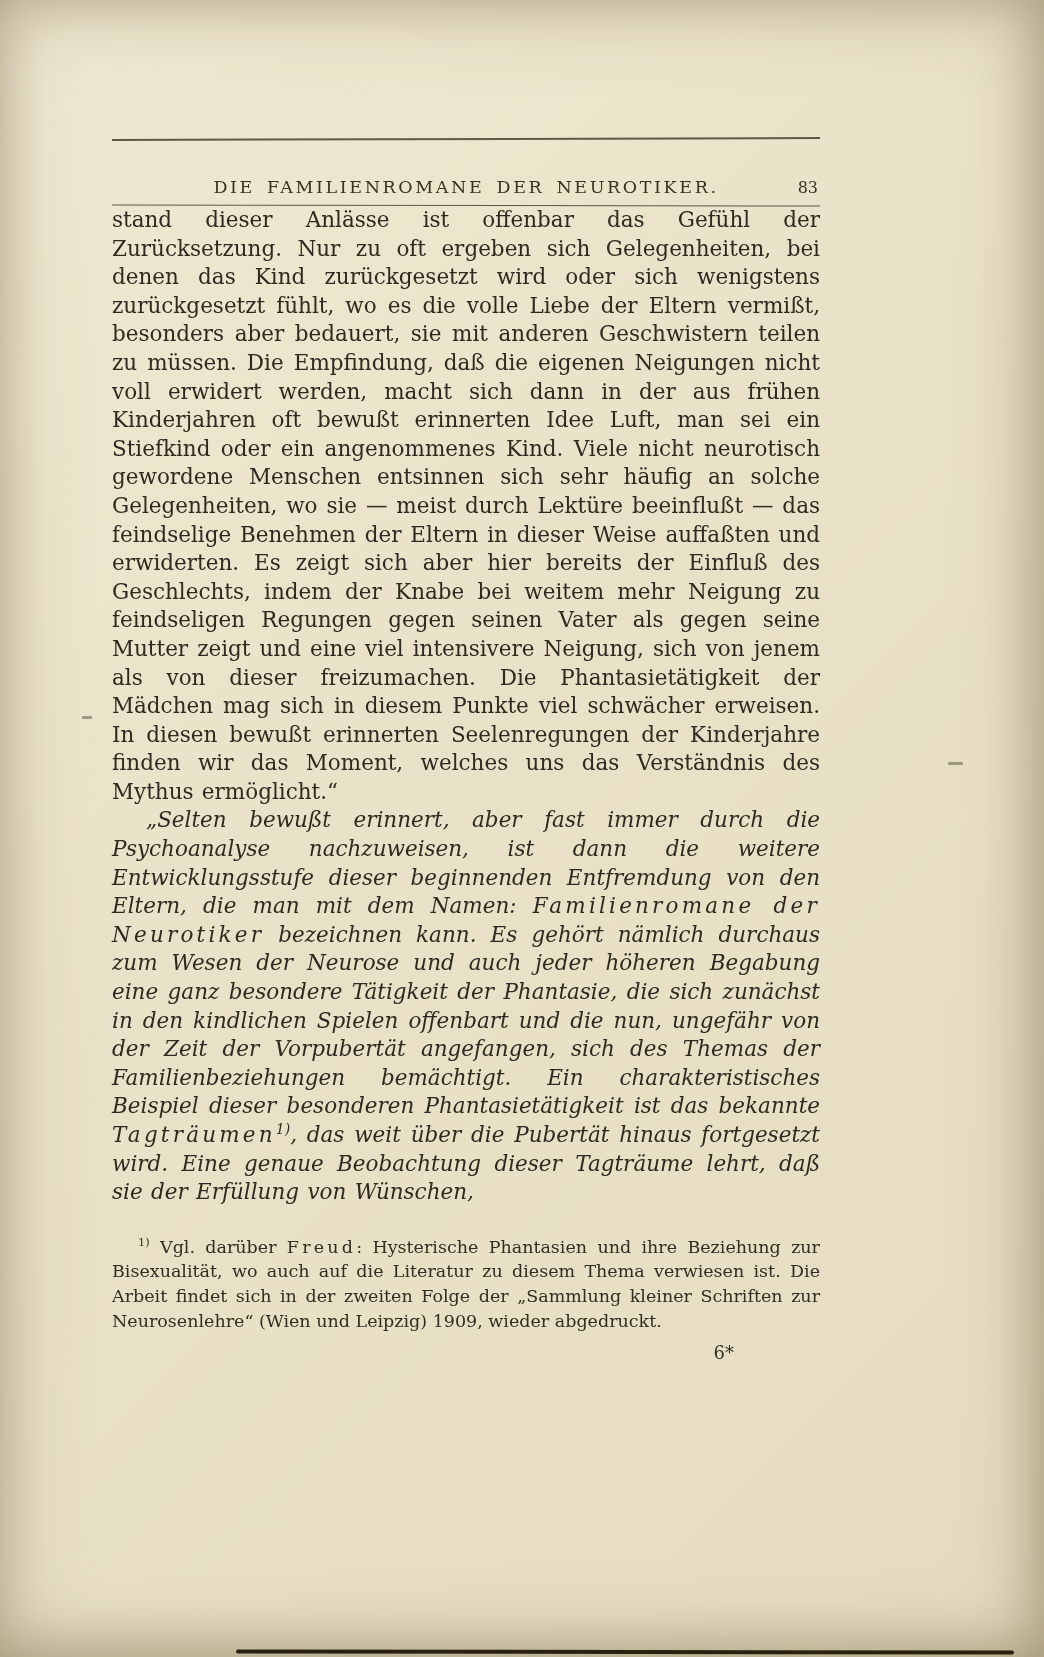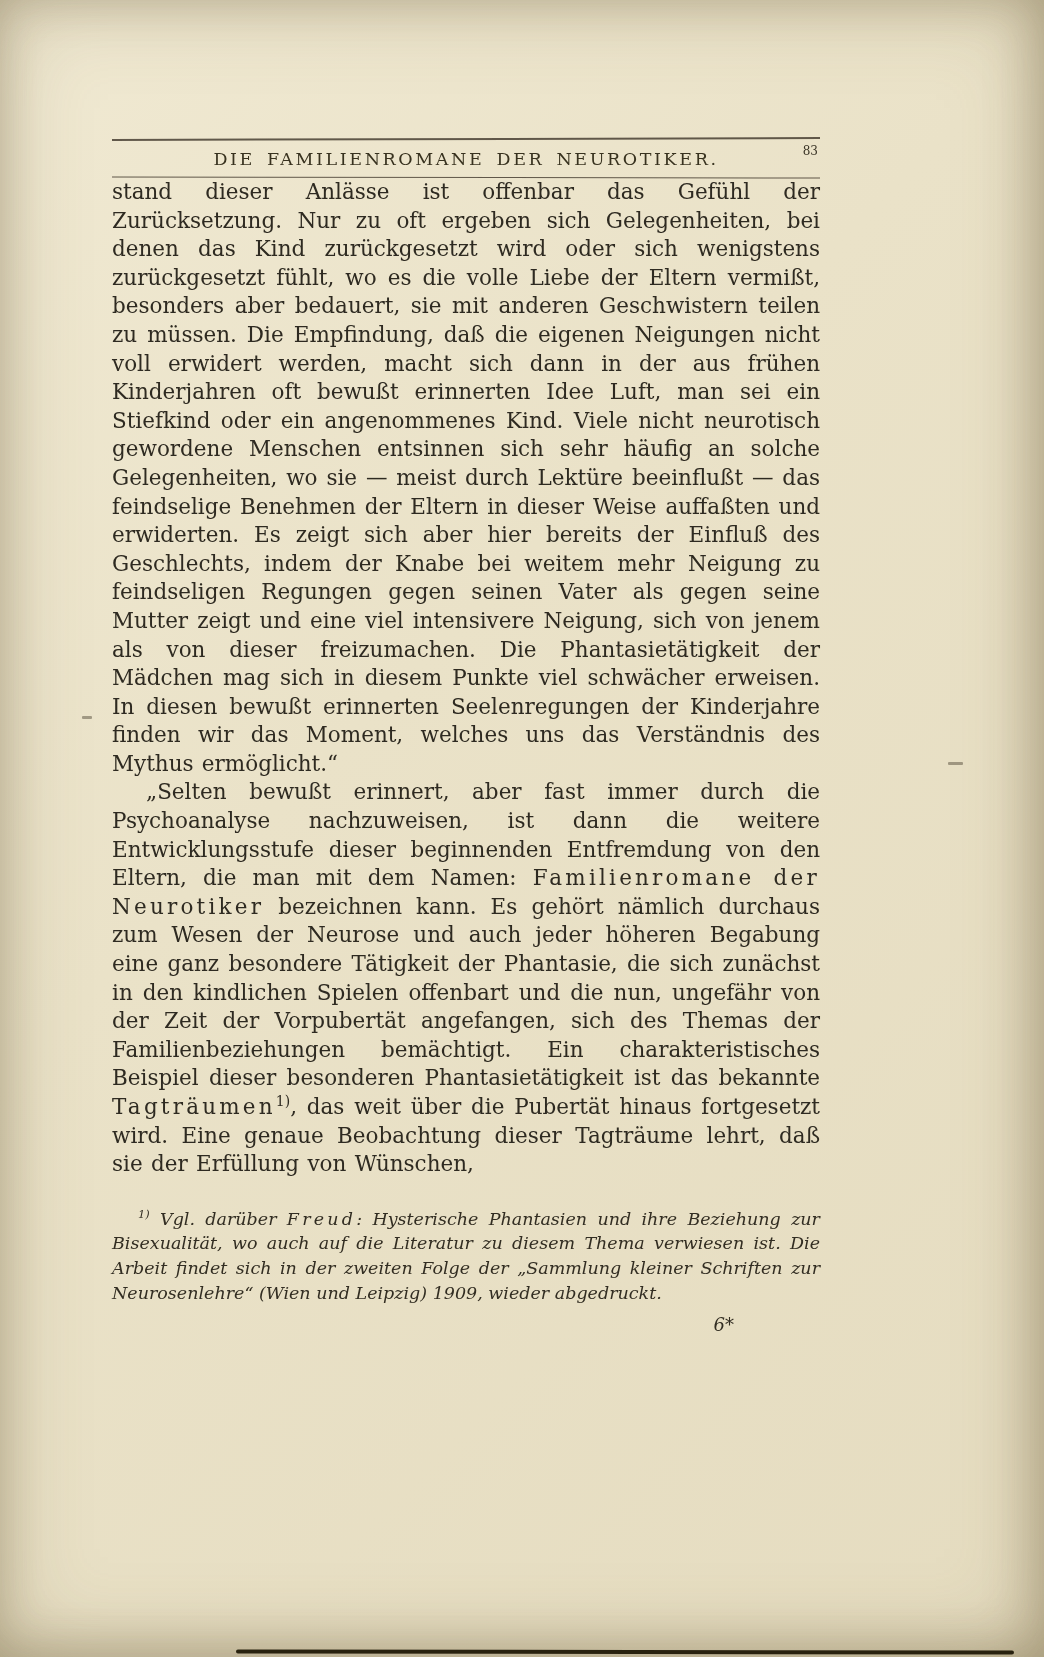--- a/index.html
+++ b/index.html
@@ -29,52 +29,52 @@
   .rule {
     height: 0;
     border-top: 2px solid rgba(56, 48, 36, 0.78);
   }
   .rule-top { transform: rotate(-0.15deg); }
   .rule-bottom { border-top-width: 1.5px; transform: rotate(0.08deg); }
   .header {
     position: relative;
     text-align: center;
     padding: 9px 0 8px;
+    margin-top: 28px;
   }
   .head-title {
     font-size: 17.5px;
     letter-spacing: 2.6px;
     color: #38321f;
     word-spacing: 4px;
   }
   .page-num {
     position: absolute;
     right: 2px;
-    top: 4px;
-    font-size: 12px;
+    top: 10px;
+    font-size: 16px;
     color: #3a3426;
     text-align: center;
   }
   .body-text {
     font-size: 21.5px;
     line-height: 28.6px;
     text-align: justify;
     word-spacing: 1.5px;
   }
   .para { margin: 0; }
-  .para.indent { text-indent: 34px; }
+  .para.indent { text-indent: 34px; font-style: italic; }
   .seg-spaced { letter-spacing: 3.2px; }
   sup { font-size: 0.65em; line-height: 0; vertical-align: super; }
   .footnote {
     margin-top: 28px;
     font-size: 17.5px;
     line-height: 24.6px;
     text-align: justify;
     color: #322d22;
-    font-style: italic;
   }
   .footnote-text { margin: 0; text-indent: 26px; }
   .sig {
     margin-top: 8px;
     text-align: right;
     padding-right: 86px;
     font-size: 18px;
   }
   .scan-edge {
     position: absolute;

